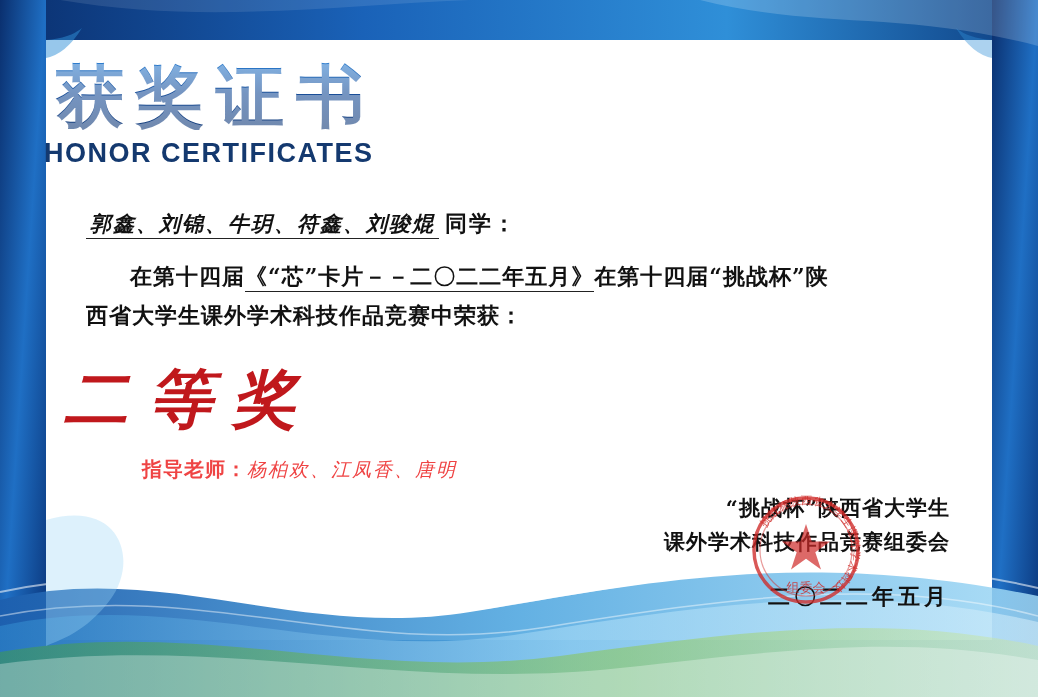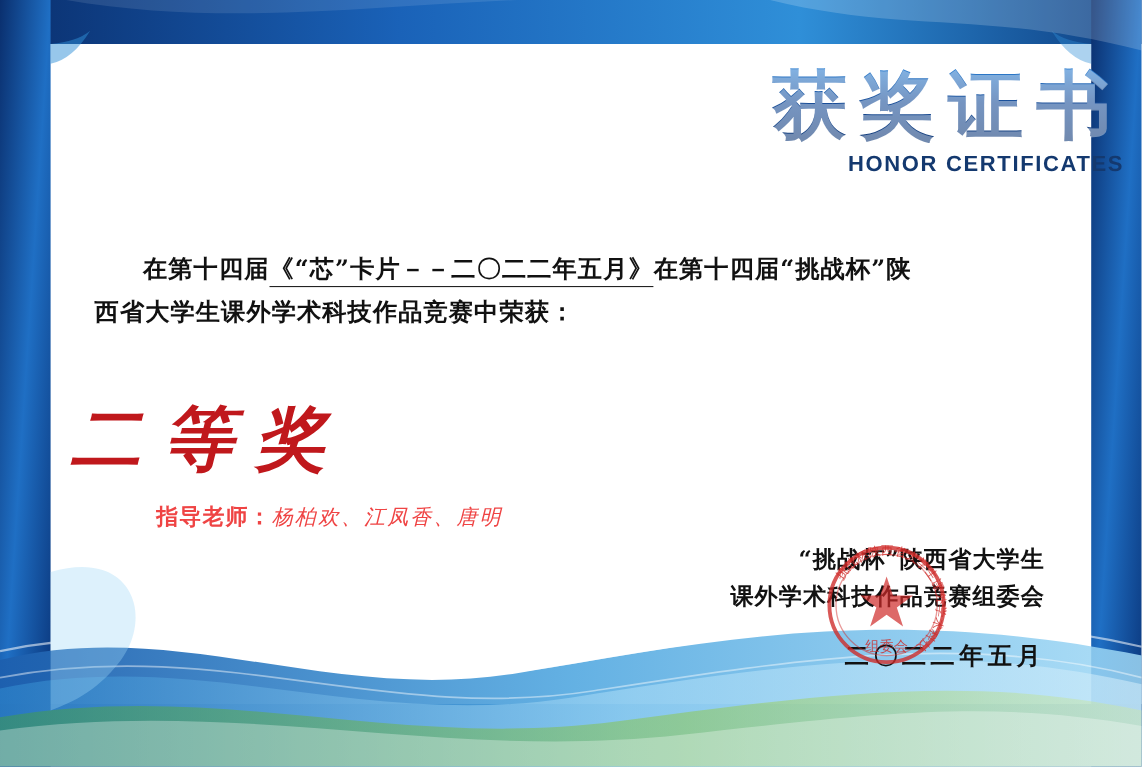--- a/index.html
+++ b/index.html
@@ -38,43 +38,43 @@
     left: 44px;
     top: 26px;
     width: 962px;
     height: 610px;
     background: transparent;
   }
 
   
   .title-block {
     position: absolute;
-    left: 16px;
+    left: 0;
     top: 36px;
     width: 962px;
-    text-align: right;
+    text-align: left;
   }
   .title-cn {
     font-family: "DejaVu Serif", "Liberation Serif", serif;
     font-size: 68px;
     font-weight: bold;
     letter-spacing: 12px;
     line-height: 1.0;
     background: linear-gradient(to bottom, #2f7fd0 0%, #1a4f99 45%, #123a78 100%);
     -webkit-background-clip: text;
     background-clip: text;
     color: #1a56a0;
     -webkit-text-fill-color: transparent;
     text-shadow: 0 1px 0 rgba(255,255,255,0.4);
     padding-left: 12px;
   }
   .title-en {
     margin-top: 8px;
     font-family: "Liberation Sans", sans-serif;
-    font-size: 20px;
+    font-size: 27px;
     font-weight: bold;
     letter-spacing: 1.5px;
     color: #14396f;
   }
 
   
   .body-text {
     position: absolute;
     left: 42px;
     top: 182px;
@@ -267,20 +267,23 @@
 
   <div class="paper">
 
     <div class="title-block">
       <div class="title-cn">获奖证书</div>
       <div class="title-en">HONOR CERTIFICATES</div>
     </div>
 
     <div class="body-text">
 
+      <div class="line-recipients">
+        <span class="names">郭鑫、刘锦、牛玥、符鑫、刘骏焜</span><span class="suffix-tongxue">同学：</span>
+      </div>
 
       <div class="para">
         <span class="indent"></span><span>在第十四届</span><span class="work-title">《“芯”卡片－－二〇二二年五月》</span><span>在第十四届“挑战杯”陕</span><br>
         <span>西省大学生课外学术科技作品竞赛中荣获：</span>
       </div>
     </div>
 
     <div class="award">二等奖</div>
 
     <div class="closing">

